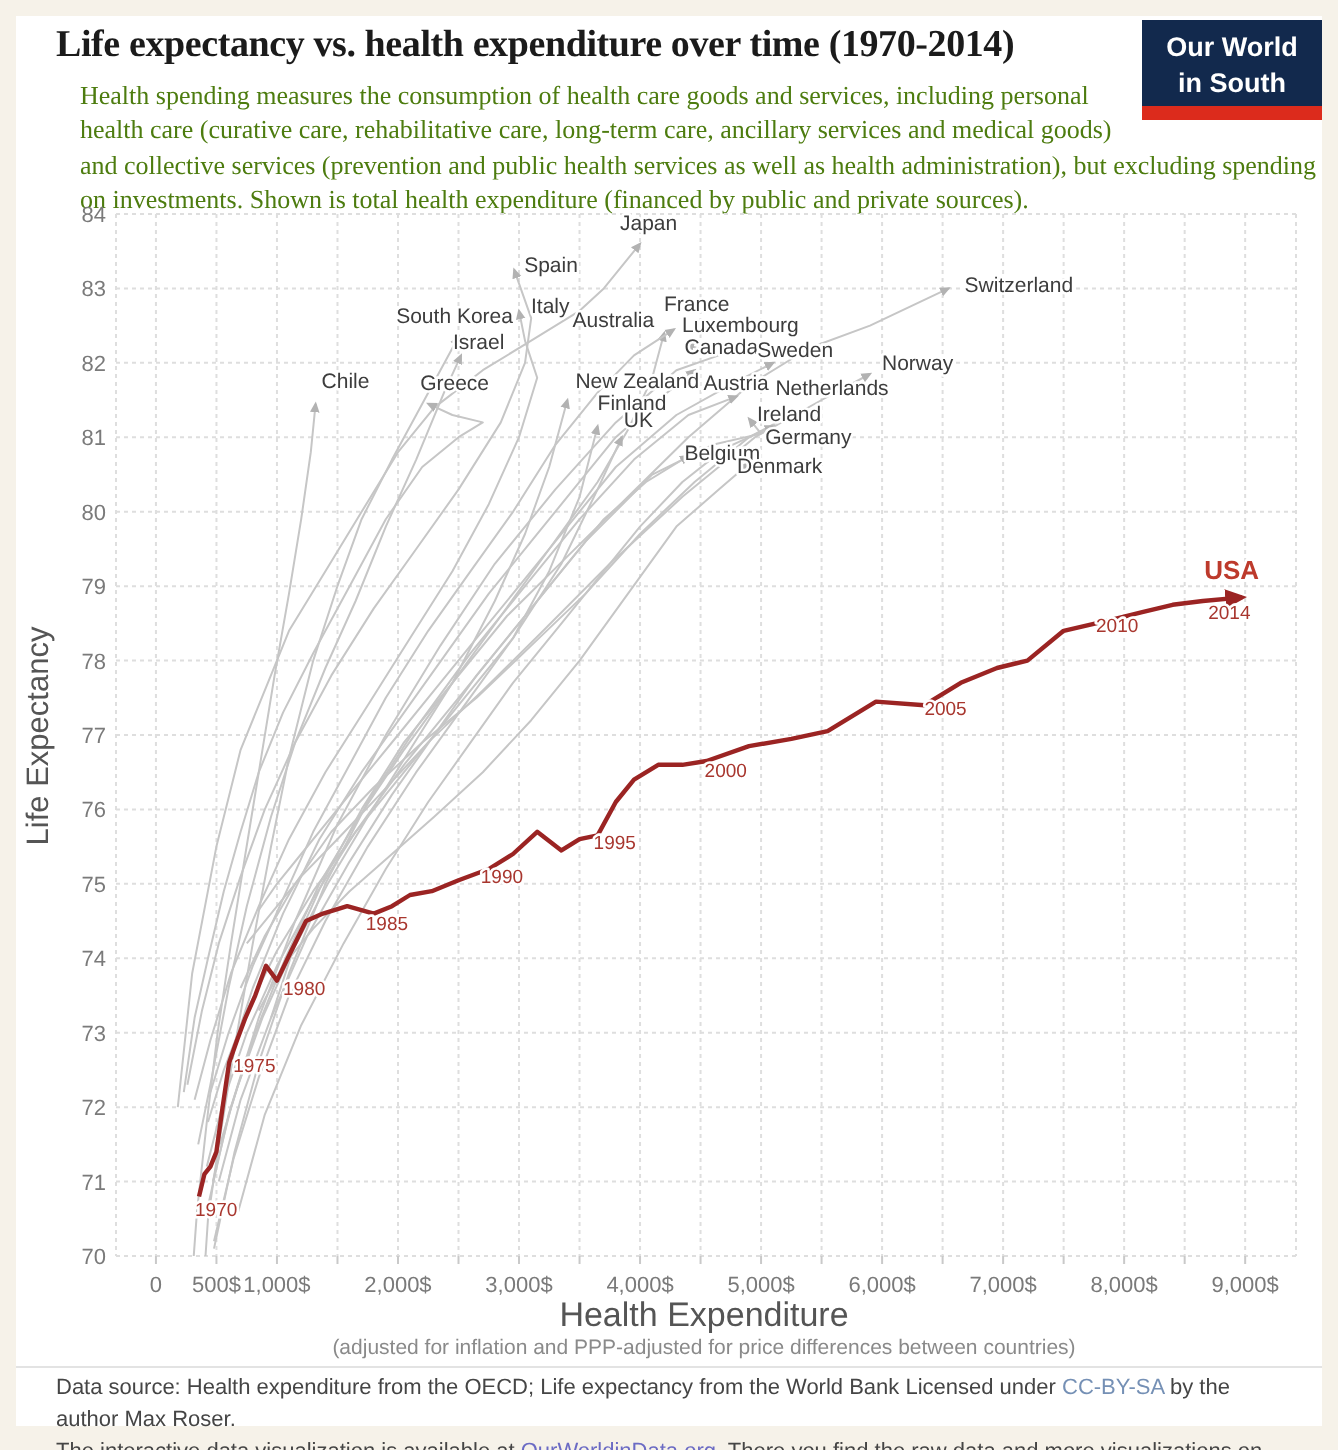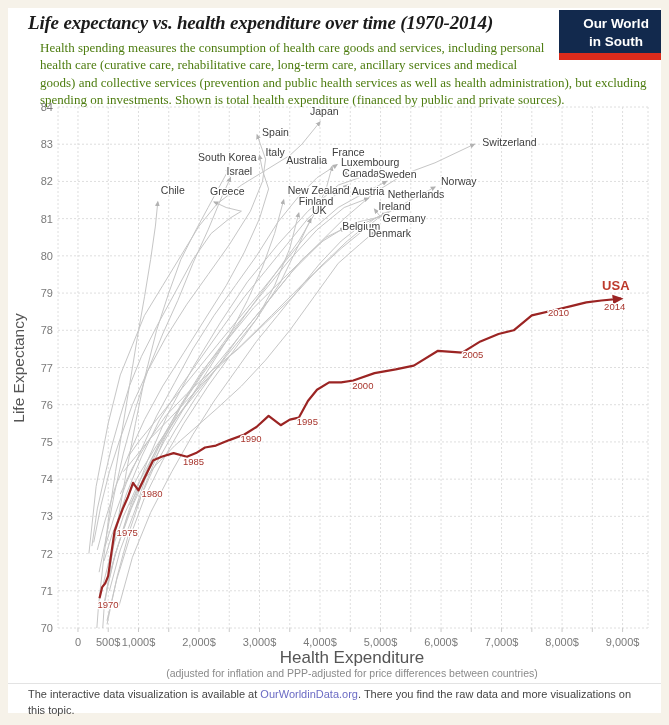--- a/index.html
+++ b/index.html
@@ -13,26 +13,26 @@
     position:absolute;left:8px;top:8px;width:653px;height:705px;
     background:#ffffff;
   }
   .header{
     position:absolute;left:28px;top:10px;width:633px;
   }
   .logo{
     float:right;width:90px;margin-left:10px;margin-bottom:4px;
     background:#12294d;color:#ffffff;text-align:center;
     font-family:"Liberation Sans",sans-serif;font-weight:bold;font-size:13.5px;line-height:1.3;
-    padding:5px 0 3px 12px;border-bottom:7px solid #dc2b1c;
+    padding:5px 0 3px 0;border-bottom:7px solid #dc2b1c;
   }
   .title{
     margin:0;padding-top:2px;
     font-family:"Liberation Serif",serif;font-weight:600;
-    font-size:19px;letter-spacing:-0.2px;color:#1b1b1b;font-style:italic;
+    font-size:19px;letter-spacing:-0.2px;color:#1b1b1b;
   }
   .subtitle{
     margin:5px 0 0 12px;
     font-family:"Liberation Serif",serif;
     font-size:13px;line-height:1.33;color:#4d7c0f;
   }
   #chart{position:absolute;left:0;top:100px;}
   #chart text{font-family:"Liberation Sans",sans-serif;}
   .footer-rule{
     position:absolute;left:8px;top:683px;width:653px;height:0;
@@ -221,14 +221,15 @@
       <text x="53" y="111" text-anchor="end" font-size="11" fill="#7a7a7a">84</text>
     </g>
     <text x="24" y="368" text-anchor="middle" font-size="15.5" fill="#555555" transform="rotate(-90 24 368)">Life Expectancy</text>
     <text x="352" y="663" text-anchor="middle" font-size="17" fill="#555555">Health Expenditure</text>
     <text x="352" y="677" text-anchor="middle" font-size="10.5" fill="#8a8a8a">(adjusted for inflation and PPP-adjusted for price differences between countries)</text>
   </svg>
 
 <div class="footer-rule"></div>
 
 <div class="footer">
+  <div><span>Data source: Health expenditure from the OECD; Life expectancy from the World Bank    Licensed under </span><span class="link-cc">CC-BY-SA</span><span> by the author Max Roser.</span></div>
   <div><span>The interactive data visualization is available at </span><span class="link-owid">OurWorldinData.org</span><span>. There you find the raw data and more visualizations on this topic.</span></div>
 </div>
 
 </body></html>

